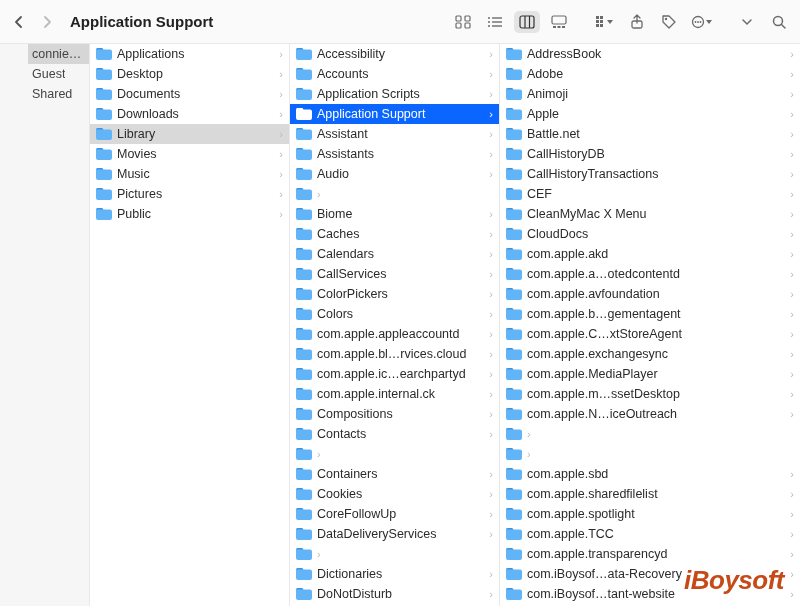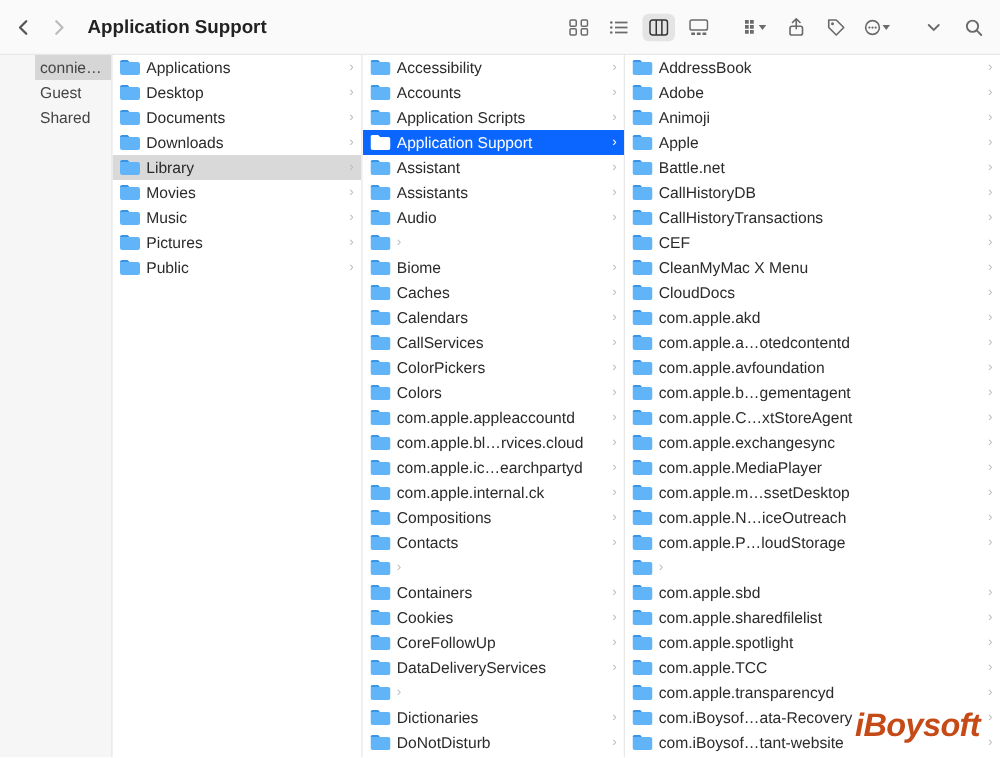--- a/index.html
+++ b/index.html
@@ -705,21 +705,20 @@
         <span class="name">com.apple.N…iceOutreach</span>
         <span class="chev">›</span>
       </div>
       <div class="row">
         <span class="folder-icon">
           <svg width="16" height="12" viewBox="0 0 16 12">
             <path d="M0 2 Q0 0 2 0 L6 0 L7.5 1.5 L14 1.5 Q16 1.5 16 3.5 L16 10 Q16 12 14 12 L2 12 Q0 12 0 10 Z" fill="#62b4f9"></path>
             <path d="M0 2 Q0 0 2 0 L6 0 L7.5 1.5 L0 1.5 Z" fill="#3a94e6"></path>
           </svg>
         </span>
-        <span class="name">com.apple.P…loudStorage</span>
         <span class="chev">›</span>
       </div>
       <div class="row">
         <span class="folder-icon">
           <svg width="16" height="12" viewBox="0 0 16 12">
             <path d="M0 2 Q0 0 2 0 L6 0 L7.5 1.5 L14 1.5 Q16 1.5 16 3.5 L16 10 Q16 12 14 12 L2 12 Q0 12 0 10 Z" fill="#62b4f9"></path>
             <path d="M0 2 Q0 0 2 0 L6 0 L7.5 1.5 L0 1.5 Z" fill="#3a94e6"></path>
           </svg>
         </span>
         <span class="chev">›</span>

